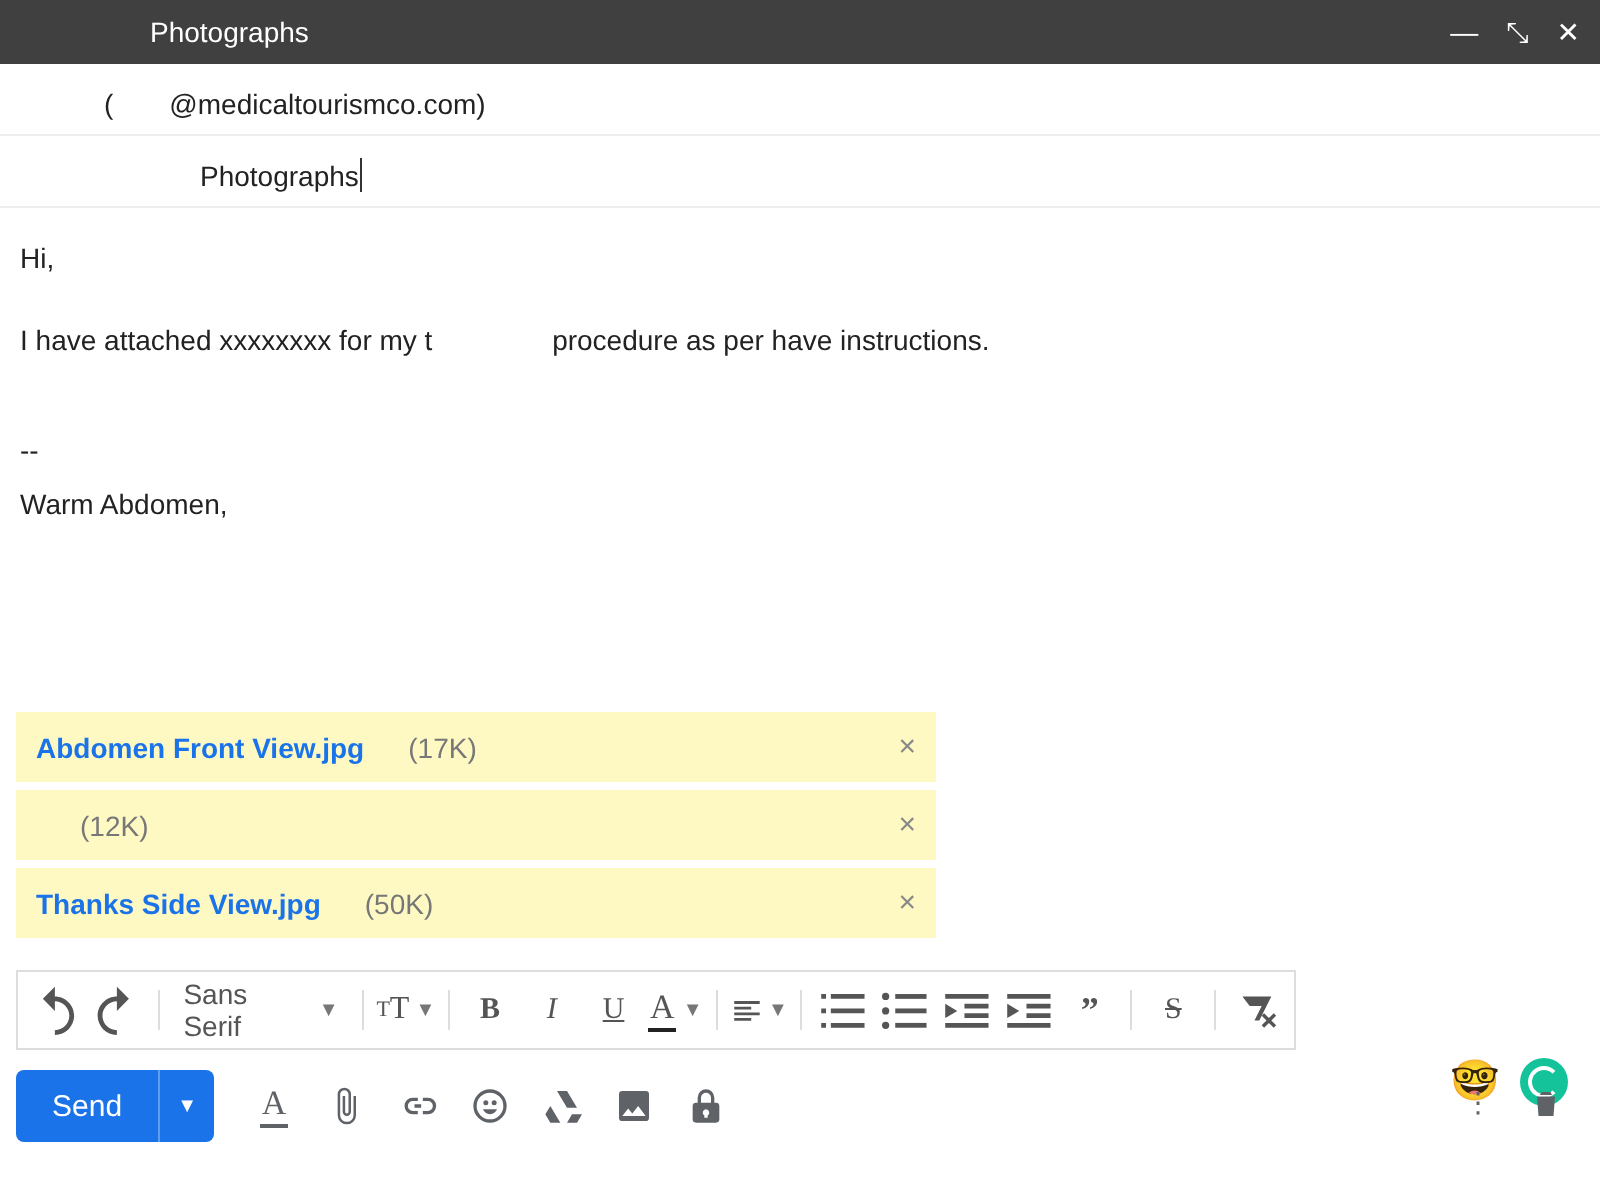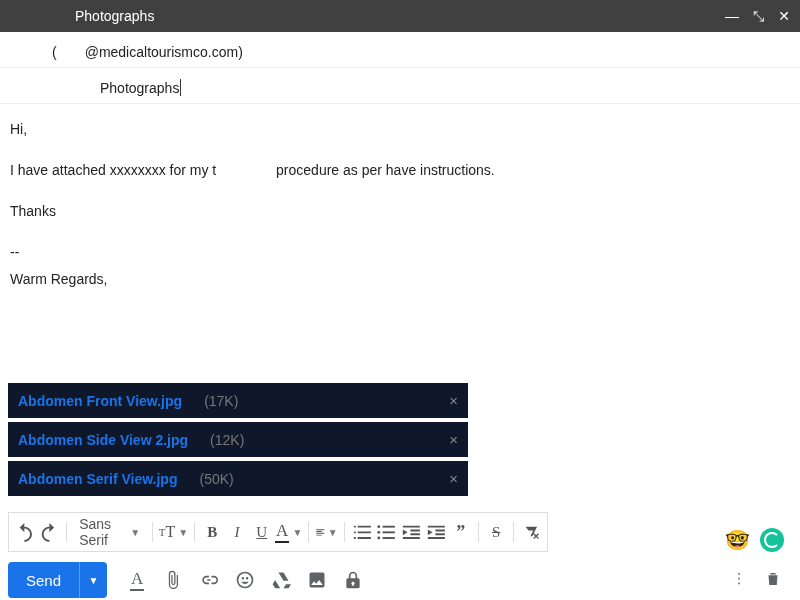--- a/index.html
+++ b/index.html
@@ -10,25 +10,25 @@
   .titlebar .win-controls span { cursor: pointer; font-size: 14px; line-height: 1; display:inline-flex; align-items:center; }
   .field-row { padding: 10px 10px 6px; border-bottom: 1px solid #eee; font-size: 14px; display:flex; align-items:center; height:36px; }
   .to-addr { }
   .subj { margin-left: 90px; }
   .cursor { border-right: 1px solid #333; height: 17px; display:inline-block; vertical-align:middle; margin-left:1px; }
   .body-area { padding: 14px 10px 10px; line-height: 1.65; font-size: 14px; color: #222; }
   .body-area p { margin: 0 0 4px; }
   .body-area .gap { height: 14px; }
   .redact { color: #fff; }
   .attachments { padding: 4px 8px 8px; }
-  .att { background: #0f172a; display: flex; align-items: center; padding: 9px 10px; margin: 4px 0; width: 460px; font-size: 14px; }
+  .att { background: #fef9c3; display: flex; align-items: center; padding: 9px 10px; margin: 4px 0; width: 460px; font-size: 14px; }
   .att .fname { color: #1a73e8; font-weight: bold; }
   .att .fsize { color: #777; margin-left: 22px; }
   .att .close { margin-left: auto; color: #888; cursor: pointer; font-size: 15px; }
-  .format-bar { border: 1px solid #ddd; margin: 4px 8px 0; display: flex; align-items: center; padding: 14px 4px; height: 40px; gap:2px; width: 540px; }
+  .format-bar { border: 1px solid #ddd; margin: 4px 8px 0; display: flex; align-items: center; padding: 14px 4px; height: 40px; gap:2px; width: 640px; }
   .format-bar .fb { width: 30px; height: 30px; display:flex; align-items:center; justify-content:center; color:#555; cursor:pointer; font-size:15px; }
   .format-bar .divider { width:1px; height:20px; background:#ddd; margin:0 4px; }
   .font-sel { display:flex; align-items:center; color:#555; padding:0 6px; cursor:pointer; font-size:14px; gap:6px; }
   .caret-down { font-size:10px; color:#777; }
   .ext-icons { position: absolute; right: 16px; top: 528px; display:flex; gap:10px; align-items:center; }
   .ext-icons .grammarly { width:24px; height:24px; border-radius:50%; background:#15c39a; display:flex; align-items:center; justify-content:center; }
   .ext-icons .grammarly::after { content:""; width:12px; height:12px; border:2px solid #fff; border-right-color:transparent; border-radius:50%; }
   .ext-icons .emoji { font-size:20px; }
   .action-bar { display:flex; align-items:center; padding: 10px 8px; gap: 8px; position: relative; }
   .send-btn { display:flex; }
@@ -64,40 +64,38 @@
 <div class="field-row">
   <span class="subj">Photographs</span>
     <span class="cursor"></span>
 </div>
 
 <div class="body-area">
   <p>Hi,</p>
   <div class="gap"></div>
   <p><span>I have attached xxxxxxxx for my t</span><span class="redact">xxxxxxxx</span><span> procedure as per have instructions.</span></p>
   <div class="gap"></div>
-  <p>Thanks</p>
   <div class="gap"></div>
   <p>--</p>
-  <p>Warm Regards,</p>
+  <p>Warm Abdomen,</p>
   <div style="height:70px"></div>
 </div>
 
 <div class="attachments">
   <div class="att">
     <span class="fname">Abdomen Front View.jpg</span>
     <span class="fsize">(17K)</span>
     <span class="close">×</span>
   </div>
   <div class="att">
-    <span class="fname">Abdomen Side View 2.jpg</span>
     <span class="fsize">(12K)</span>
     <span class="close">×</span>
   </div>
   <div class="att">
-    <span class="fname">Abdomen Serif View.jpg</span>
+    <span class="fname">Thanks Side View.jpg</span>
     <span class="fsize">(50K)</span>
     <span class="close">×</span>
   </div>
 </div>
 
 <div class="format-bar">
   <div class="fb">
       <svg viewBox="0 0 24 24">
         <path fill="#555" d="M12 5V2L7 7l5 5V8c3.3 0 6 2.7 6 6s-2.7 6-6 6v2c4.4 0 8-3.6 8-8s-3.6-8-8-8z"></path>
       </svg>

